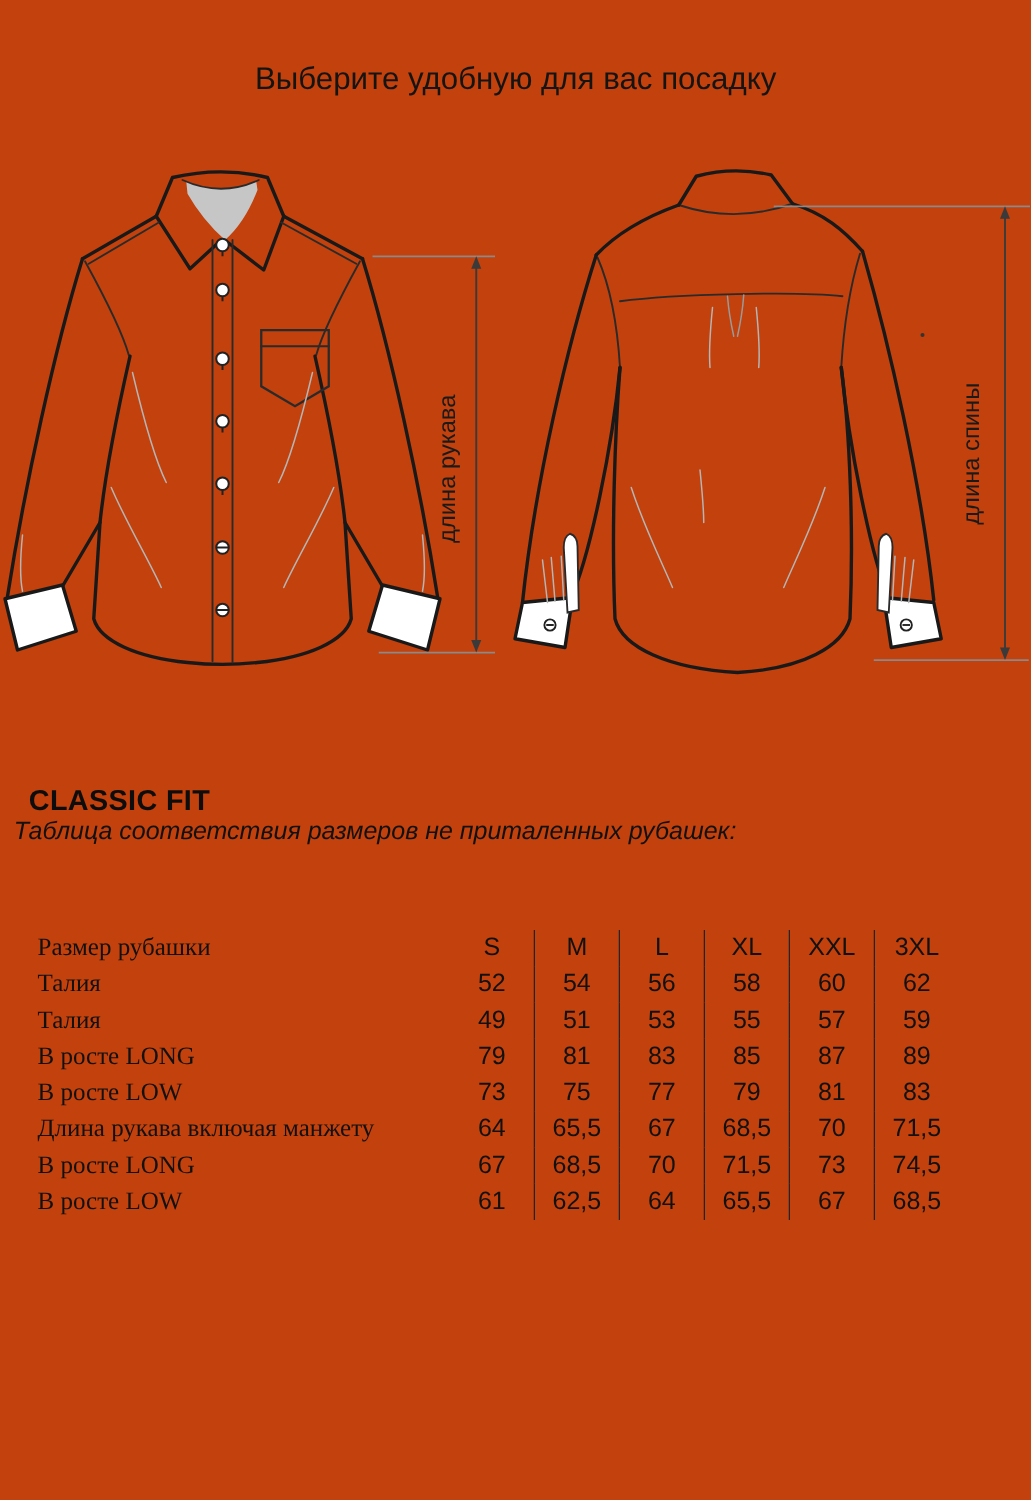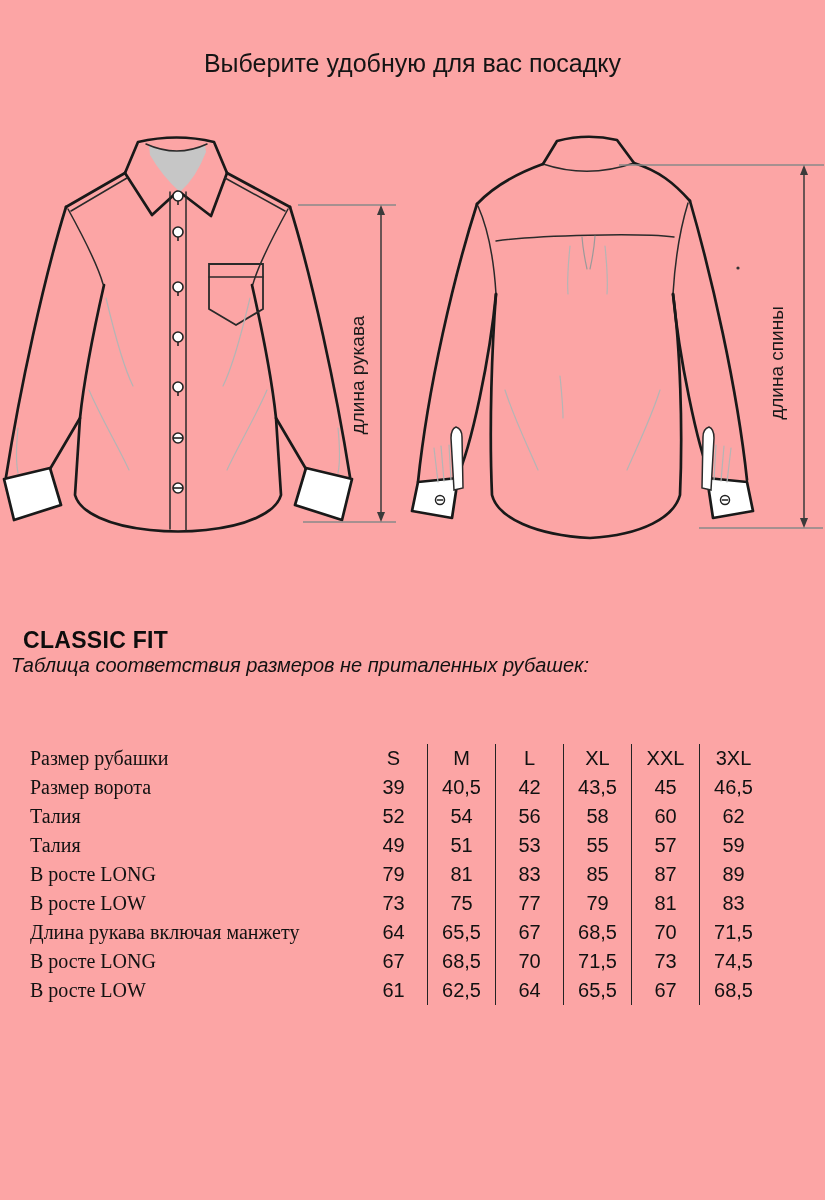--- a/index.html
+++ b/index.html
@@ -1,17 +1,17 @@
 <!DOCTYPE html>
 <html><head>
 <meta charset="utf-8">
 <style>
   html,body { margin:0; padding:0; background:#ffffff; }
   .page {
-    position:relative; width:825px; height:1200px; background:#fca5a5;
+    position:relative; width:825px; height:1200px; background:#c2410c;
     font-family:"Liberation Sans","DejaVu Sans",sans-serif; color:#161616;
     overflow:hidden;
   }
   .title {
     position:absolute; top:49px; left:0; width:100%; margin:0;
     text-align:center; font-size:25px; font-weight:400; color:#141414;
   }
   .svg-front { position:absolute; left:0; top:128px; }
   .svg-back  { position:absolute; left:410px; top:126px; }
   .fit-heading {
@@ -196,29 +196,20 @@
           <td class="num-cell sep">S</td>
           <td class="num-cell sep">M</td>
           <td class="num-cell sep">L</td>
           <td class="num-cell sep">XL</td>
           <td class="num-cell sep">XXL</td>
           <td class="num-cell">3XL</td>
         </tr>
     </thead>
     <tbody id="table-body">
         <tr>
-          <td class="label-cell">Размер ворота</td>
-          <td class="num-cell sep">39</td>
-          <td class="num-cell sep">40,5</td>
-          <td class="num-cell sep">42</td>
-          <td class="num-cell sep">43,5</td>
-          <td class="num-cell sep">45</td>
-          <td class="num-cell">46,5</td>
-        </tr>
-        <tr>
           <td class="label-cell">Талия</td>
           <td class="num-cell sep">52</td>
           <td class="num-cell sep">54</td>
           <td class="num-cell sep">56</td>
           <td class="num-cell sep">58</td>
           <td class="num-cell sep">60</td>
           <td class="num-cell">62</td>
         </tr>
         <tr>
           <td class="label-cell">Талия</td>

